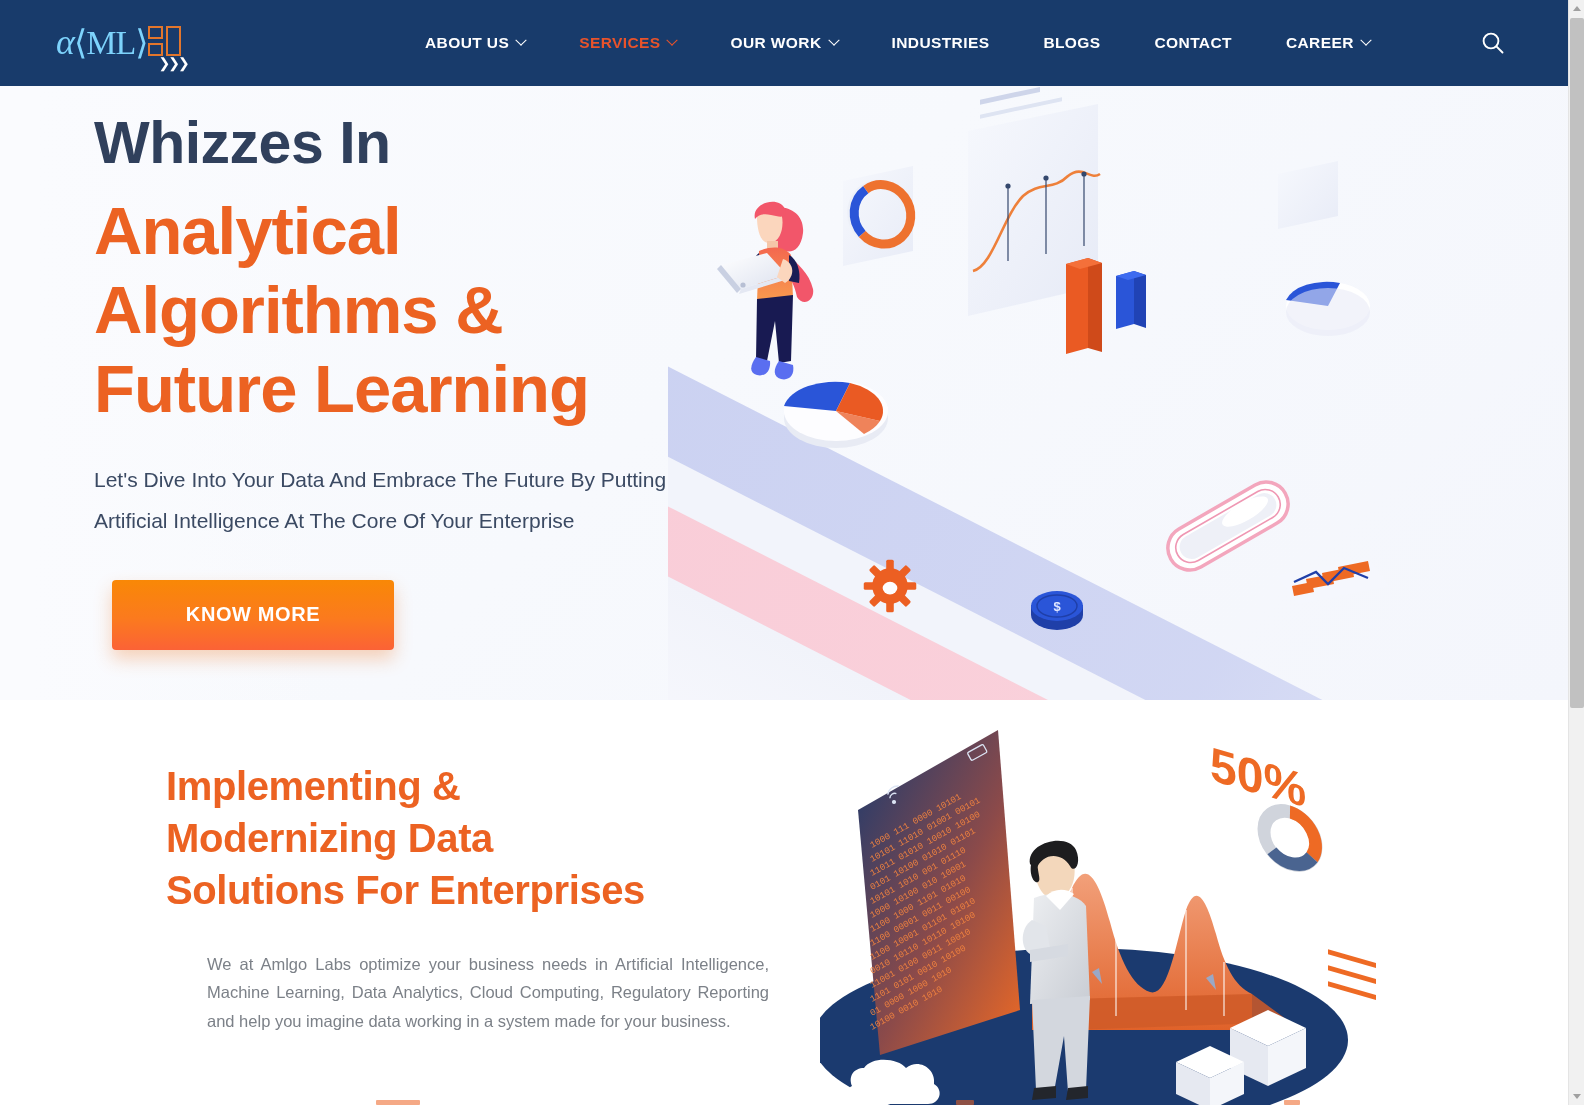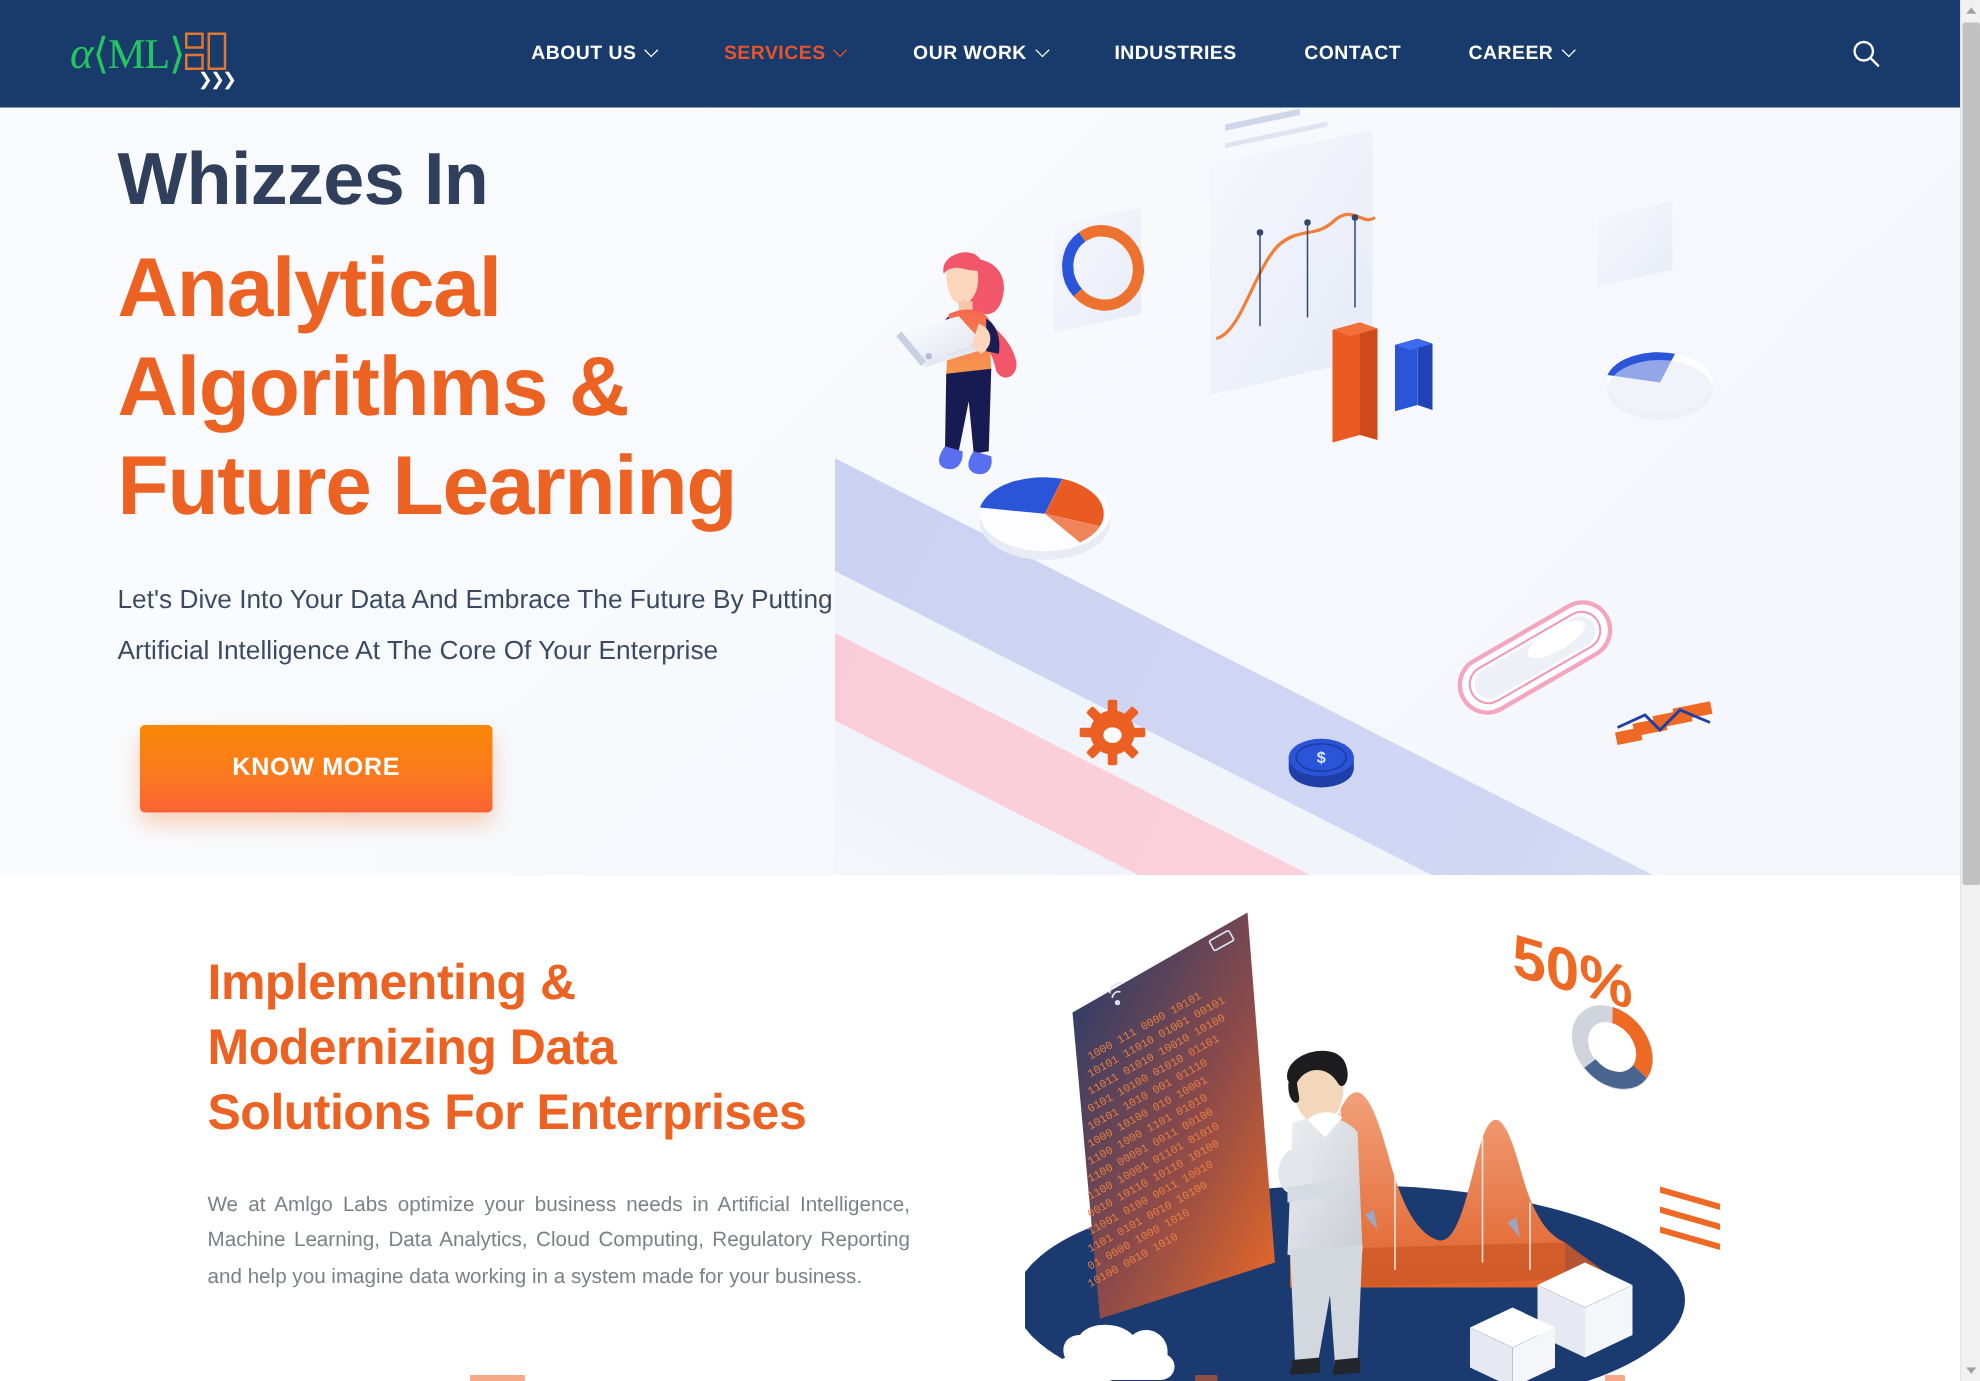--- a/index.html
+++ b/index.html
@@ -55,21 +55,21 @@
     z-index: 40;
   }
   .logo {
     position: absolute; left: 56px; top: 18px;
     width: 140px; height: 48px;
     display: flex; align-items: center;
   }
   .logo-text {
     font-family: "Liberation Serif", serif;
     font-size: 34px;
-    color: #22c55e;
+    color: #7dd3fc;
     letter-spacing: -1px;
     line-height: 1;
     white-space: nowrap;
   }
   .logo-text .alpha { font-style: italic; font-size: 36px; }
   .logo-mark {
     position: relative;
     display: inline-block;
     width: 34px; height: 32px;
     margin-left: 1px;
@@ -211,20 +211,21 @@
   .who-title {
     margin-top: 22px;
     font-size: 40px; font-weight: bold; color: #ec6222;
     line-height: 1.3; letter-spacing: -0.4px;
   }
   .who-body {
     margin-top: 34px;
     font-size: 16.5px; color: #7c8188; line-height: 1.72;
     text-align: justify;
     width: 562px;
+    margin-left: 41px;
   }
   .who-art {
     position: absolute; left: 820px; top: 10px;
     width: 560px; height: 400px;
   }
   .strip-bottom {
     position: absolute; left: 166px; bottom: 0; width: 1200px; height: 6px;
   }
   .strip-bottom span {
     position: absolute; bottom: 0; height: 5px; background: #ec6222; opacity: .55;
@@ -264,20 +265,23 @@
 
       <div class="nav-item">
         <span>OUR WORK</span>
         <i class="nav-caret"></i>
       </div>
 
       <div class="nav-item">
         <span>INDUSTRIES</span>
       </div>
 
+      <div class="nav-item">
+        <span>BLOGS</span>
+      </div>
 
       <div class="nav-item">
         <span>CONTACT</span>
       </div>
 
       <div class="nav-item">
         <span>CAREER</span>
         <i class="nav-caret"></i>
       </div>
 

